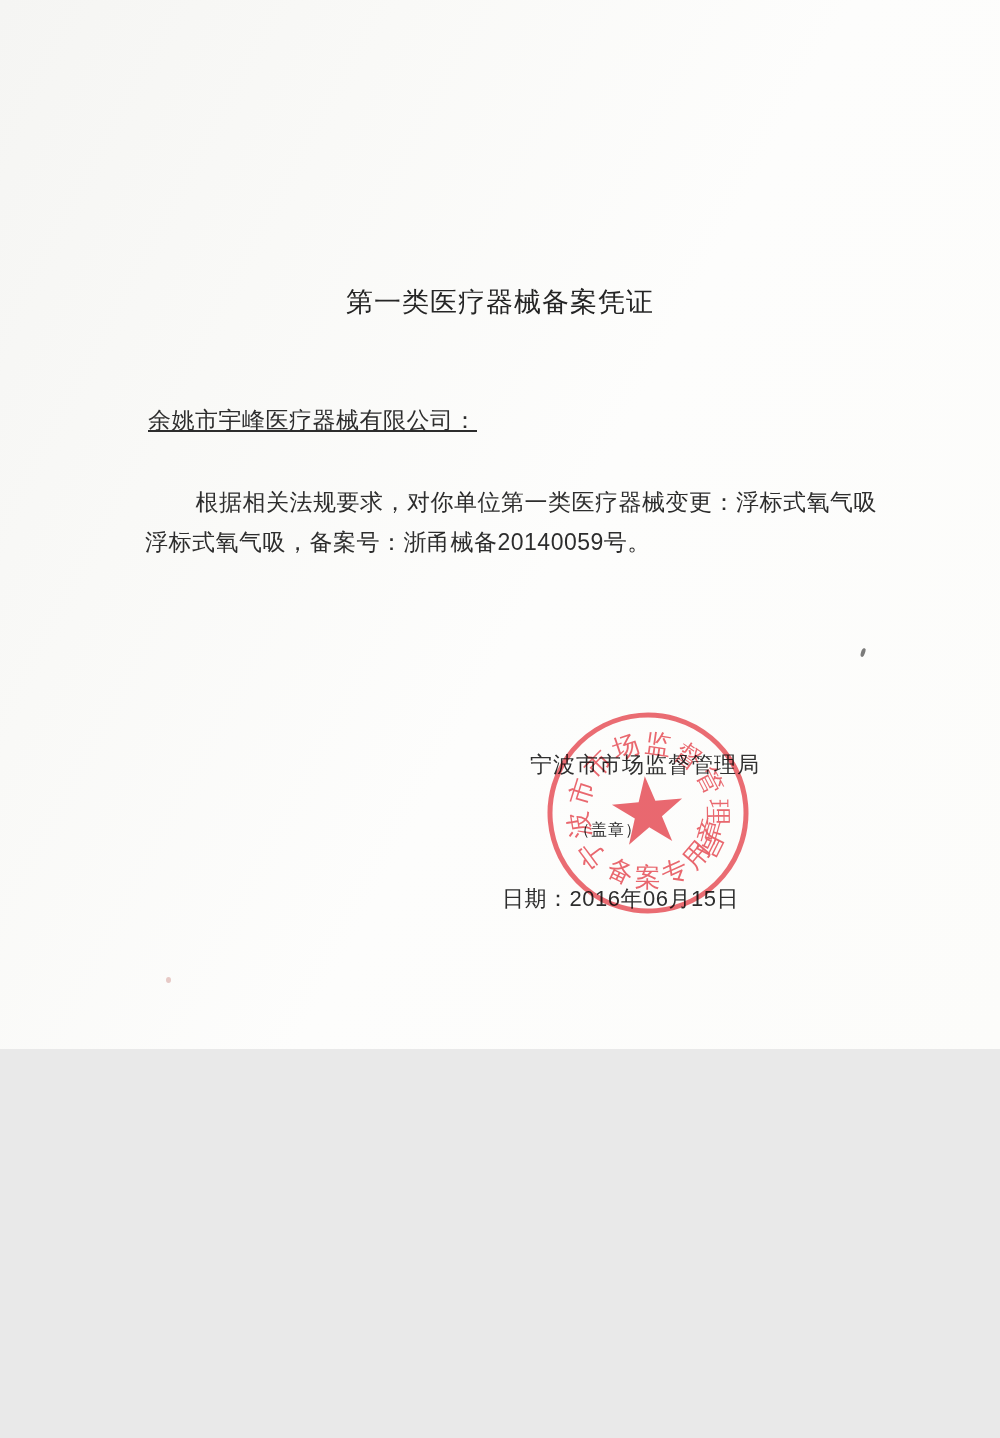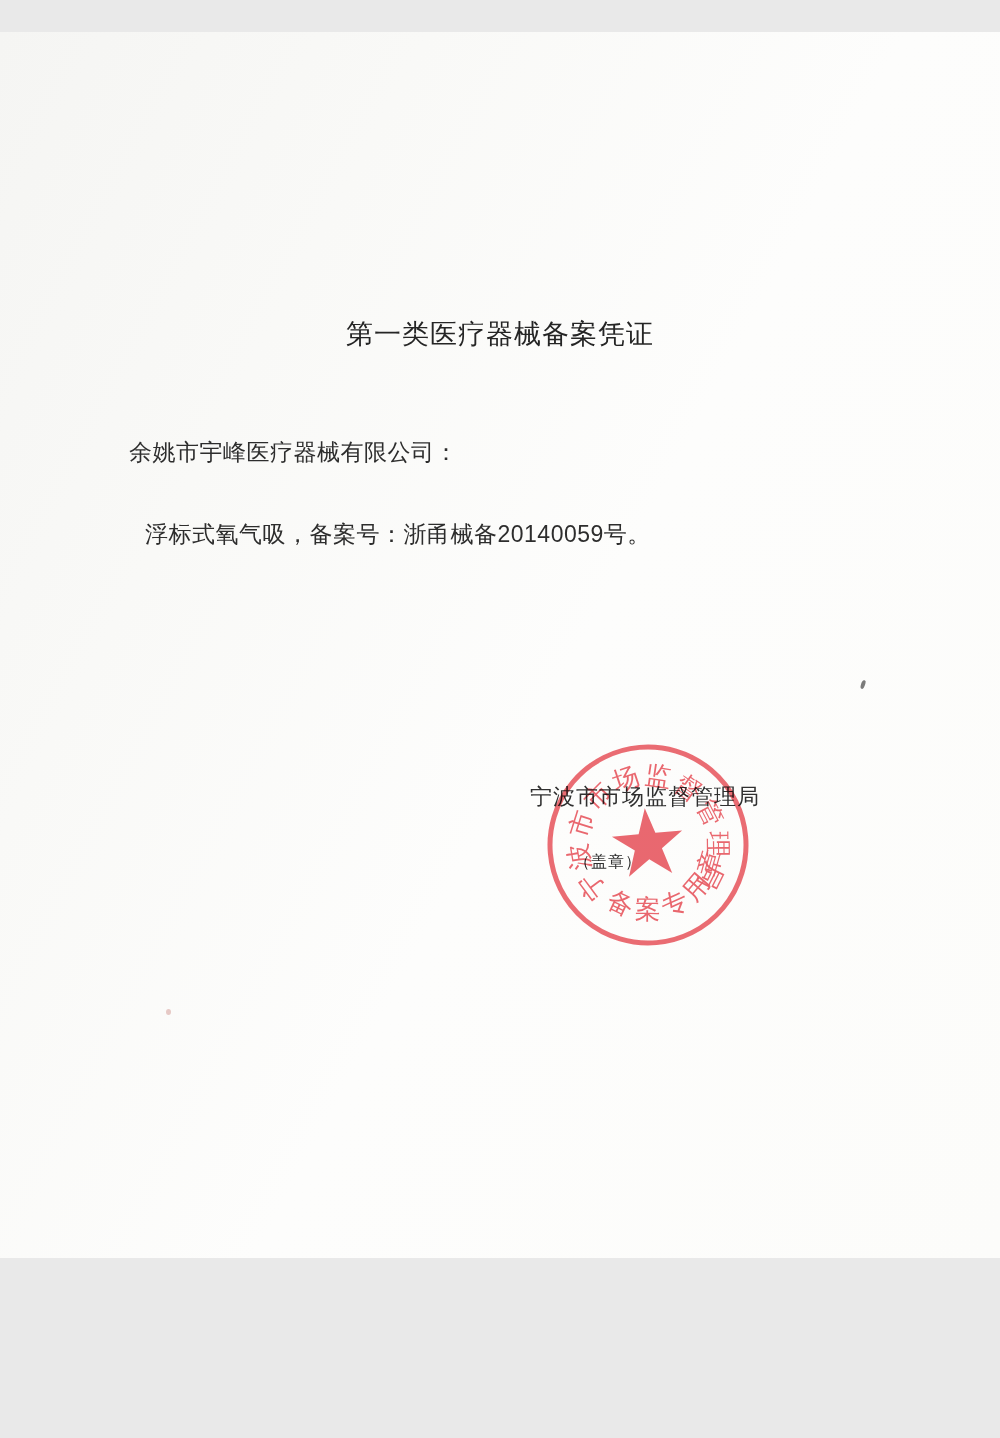--- a/index.html
+++ b/index.html
@@ -1,31 +1,30 @@
 <!DOCTYPE html>
 <html><head>
 <meta charset="utf-8">
 <style>
   html,body{margin:0;padding:0;}
   body{width:1000px;height:1438px;overflow:hidden;background:#e9e9e9;}
   .page{
-    position:relative;width:1000px;height:1226px;
+    position:relative;width:1000px;height:1049px;
     background:linear-gradient(118deg,#f5f5f3 0%,#f9f9f7 26%,#fdfdfc 55%,#fcfcfa 100%);
     font-family:"Liberation Sans","DejaVu Sans",sans-serif;
     color:#2b2b2b;
-    margin-top:32px;
   }
   .doc-title{
     position:absolute;top:284px;left:0;width:1000px;
     text-align:center;font-size:27px;letter-spacing:1px;
     color:#252525;font-weight:500;
   }
   .addressee{
-    position:absolute;top:405px;left:129px;
-    font-size:23px;letter-spacing:0.5px;color:#2d2d2d;
+    position:absolute;top:405px;left:148px;
+    font-size:23px;letter-spacing:0.5px;color:#2d2d2d;text-decoration:underline;
   }
   .body-text{
     position:absolute;top:482px;left:145px;width:730px;
     font-size:23px;line-height:40px;letter-spacing:0.5px;color:#2d2d2d;
   }
   .body-text .line{white-space:nowrap;}
   .body-text .line.indent{text-indent:2.2em;}
   .issuer-line{
     position:absolute;top:750px;left:530px;
     font-size:22px;letter-spacing:1px;color:#303030;
@@ -60,27 +59,29 @@
 </head>
 <body>
 
 <div class="page">
 
   <div class="doc-title">第一类医疗器械备案凭证</div>
 
   <div class="addressee">余姚市宇峰医疗器械有限公司：</div>
 
   <div class="body-text">
+    <div class="line indent">根据相关法规要求，对你单位第一类医疗器械变更：浮标式氧气吸</div>
     <div class="line">浮标式氧气吸，备案号：浙甬械备20140059号。</div>
   </div>
 
   <div class="issuer-line">宁波市市场监督管理局</div>
 
   <div class="seal-note">（盖章）</div>
 
+  <div class="date-line">日期：2016年06月15日</div>
 
   <div class="seal-wrap">
     <svg id="seal-svg" width="230" height="230" viewBox="0 0 230 230">
         <g transform="translate(115,115) rotate(-5)">
           <circle r="98" fill="none" stroke="#e84f58" stroke-width="5" opacity="0.92"></circle>
           <polygon points="0.0,-37.0 8.4,-11.6 35.2,-11.4 13.6,4.4 21.7,29.9 0.0,14.3 -21.7,29.9 -13.6,4.4 -35.2,-11.4 -8.4,-11.6" fill="#e84f58" opacity="0.95"></polygon>
           <text transform="translate(-59.7 36.6) rotate(-121.5)" text-anchor="middle" dominant-baseline="central" font-size="26" fill="#e84f58" opacity="0.95">宁</text>
           <text transform="translate(-69.8 5.5) rotate(-94.5)" text-anchor="middle" dominant-baseline="central" font-size="26" fill="#e84f58" opacity="0.95">波</text>
           <text transform="translate(-64.7 -26.8) rotate(-67.5)" text-anchor="middle" dominant-baseline="central" font-size="26" fill="#e84f58" opacity="0.95">市</text>
           <text transform="translate(-45.5 -53.2) rotate(-40.5)" text-anchor="middle" dominant-baseline="central" font-size="26" fill="#e84f58" opacity="0.95">市</text>

